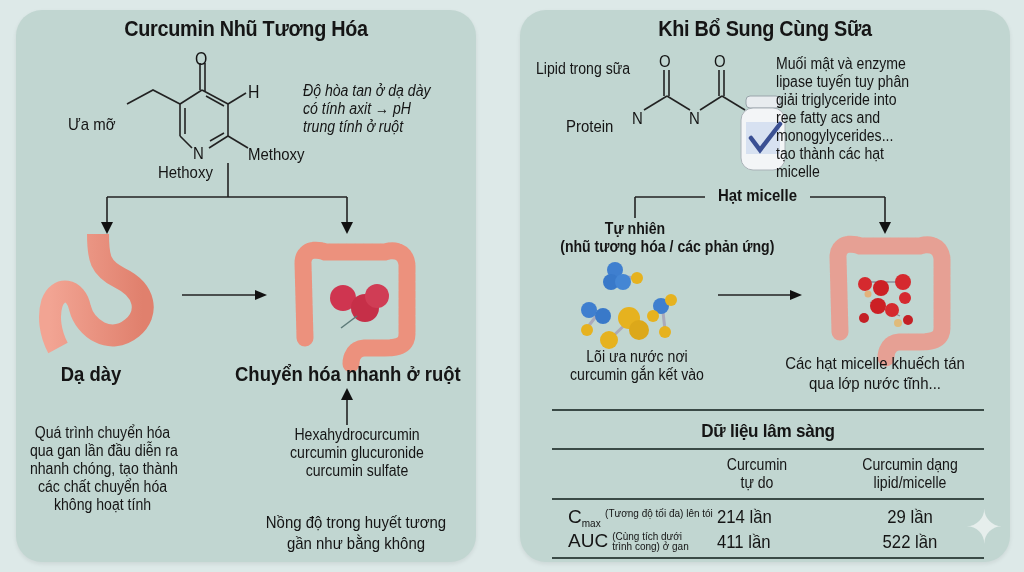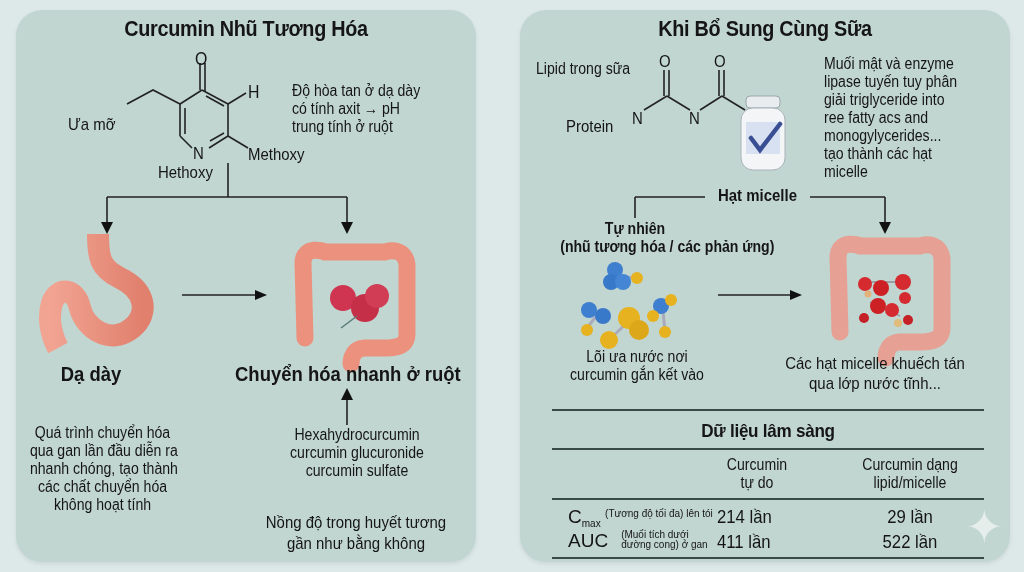--- a/index.html
+++ b/index.html
@@ -79,21 +79,21 @@
   </g>
 </svg>
 
 <div class="abs t" style="left:195px;top:50px;font-size:18px">O</div>
 <div class="abs t" style="left:248px;top:83px;font-size:18px">H</div>
 <div class="abs t" style="left:193px;top:145px;font-size:17px">N</div>
 <div class="abs t" style="left:68px;top:116px;font-size:17px">Ưa mỡ</div>
 <div class="abs t" style="left:248px;top:146px;font-size:17px">Methoxy</div>
 <div class="abs t" style="left:158px;top:164px;font-size:17px">Hethoxy</div>
 
-<div class="abs" style="left:292px;top:82px;">
+<div class="abs" style="left:303px;top:82px;font-style:italic;">
   <div class="t">Độ hòa tan ở dạ dày</div>
   <div class="t">có tính axit → pH</div>
   <div class="t">trung tính ở ruột</div>
 </div>
 
 <svg style="left:40px;top:228px;width:130px;height:125px">
   <defs>
     <linearGradient id="stg" x1="0" x2="1">
       <stop offset="0" stop-color="#f2a493"></stop>
         <stop offset="1" stop-color="#e0806d"></stop>
@@ -169,21 +169,21 @@
 <div class="abs t" style="left:632px;top:110px;font-size:17px">N</div>
 <div class="abs t" style="left:689px;top:110px;font-size:17px">N</div>
 
 <svg style="left:738px;top:94px;width:50px;height:80px">
   <rect x="8" y="2" width="34" height="12" rx="4" fill="#e8ecef" stroke="#9aa5ab"></rect>
   <rect x="3" y="14" width="44" height="62" rx="12" fill="#f3f5f7" stroke="#aab2b8"></rect>
   <rect x="8" y="28" width="34" height="32" fill="#d7e1f1"></rect>
   <polyline points="13,44 22,56 42,30" stroke="#3a4f93" stroke-width="4.5" fill="none" stroke-linecap="round"></polyline>
 </svg>
 
-<div class="abs" style="left:824px;top:55px">
+<div class="abs" style="left:776px;top:55px">
   <div class="t">Muối mật và enzyme</div>
   <div class="t">lipase tuyến tuy phân</div>
   <div class="t">giải triglyceride into</div>
   <div class="t">ree fatty acs and</div>
   <div class="t">monogylycerides...</div>
   <div class="t">tạo thành các hạt</div>
   <div class="t">micelle</div>
 </div>
 
 <div class="abs tc b" style="left:705px;top:187px;width:105px;font-size:17px">Hạt micelle</div>
@@ -258,24 +258,24 @@
 </div>
 <div class="hr" style="left:552px;top:498px;width:432px"></div>
 
 <div class="abs" style="left:568px;top:506px;white-space:nowrap">
   <span style="font-size:19px">C</span><sub class="small">max</sub>
   <span class="tiny" style="vertical-align:6px">(Tương độ tối đa) lên tói</span>
 </div>
 <div class="abs t" style="left:717px;top:508px;font-size:19px">214 lần</div>
 <div class="abs tc" style="left:840px;top:508px;width:140px;font-size:19px">29 lần</div>
 
-<div class="abs" style="left:568px;top:530px;white-space:nowrap;display:flex;align-items:flex-start;gap:13px">
+<div class="abs" style="left:568px;top:530px;white-space:nowrap;display:flex;align-items:flex-end;gap:4px">
   <span style="font-size:19px">AUC</span>
   <span style="display:inline-block">
-    <div class="tiny">(Muối tích dưới</div>
-    <div class="tiny">đường cong) ở gan</div>
+    <div class="tiny">(Cùng tích dưới</div>
+    <div class="tiny">trình cong) ở gan</div>
   </span>
 </div>
 <div class="abs t" style="left:717px;top:533px;font-size:19px">411 lần</div>
 <div class="abs tc" style="left:840px;top:533px;width:140px;font-size:19px">522 lần</div>
 <div class="hr" style="left:552px;top:557px;width:432px"></div>
 
 <div class="abs sparkle" style="left:965px;top:500px">✦</div>
 
 </body></html>

